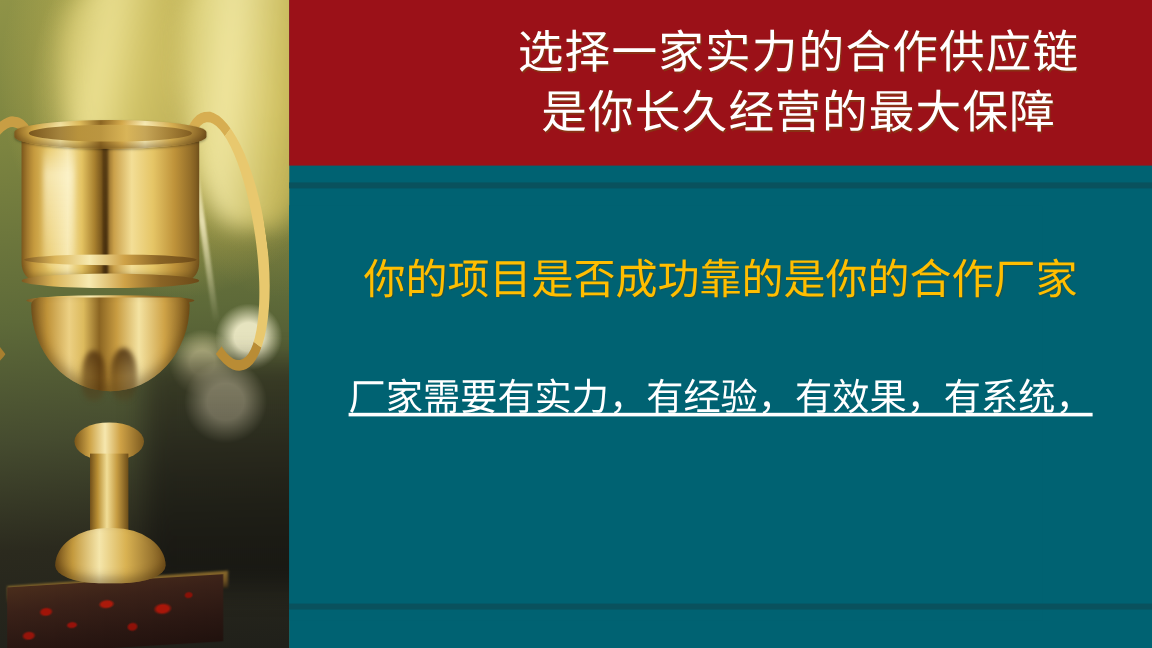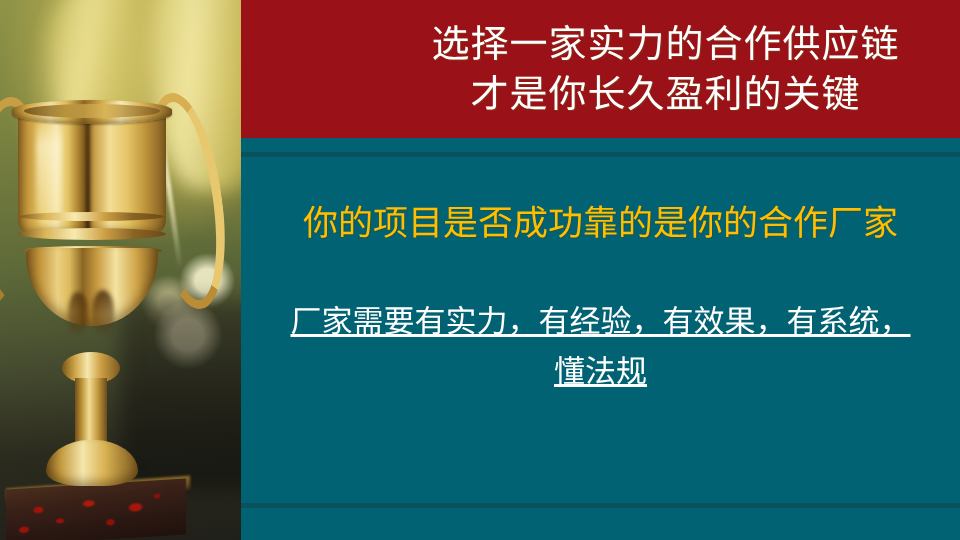--- a/index.html
+++ b/index.html
@@ -298,21 +298,21 @@
     width: 719px;
     height: 5px;
     background: #09515d;
   }
   .divider.top { top: 152px; }
   .divider.bottom { top: 503px; }
 
   .body-area {
     position: absolute;
     left: 0;
-    top: 160px;
+    top: 171px;
     width: 628px;
     height: 346px;
     background: #006272;
   }
 
   .lead-line {
     position: absolute;
     left: 0;
     top: 42px;
     width: 719px;
@@ -374,30 +374,29 @@
       <div class="stem-knob"></div>
       <div class="stem"></div>
       <div class="foot"></div>
     </div>
   </div>
 
   <div class="content">
 
     <div class="title-band">
       <div class="title-line">选择一家实力的合作供应链</div>
-      <div class="title-line">才是你长久盈利的关键</div>
+      <div class="title-line">是你长久经营的最大保障</div>
     </div>
 
     <div class="divider top"></div>
 
     <div class="body-area">
       <div class="lead-line">你的项目是否成功靠的是你的合作厂家</div>
 
       <div class="para">
         <span class="ln wide">厂家需要有实力，有经验，有效果，有系统，</span>
-        <span class="ln">懂法规</span>
       </div>
     </div>
 
     <div class="divider bottom"></div>
   </div>
 
 </div>
 
 </body></html>

